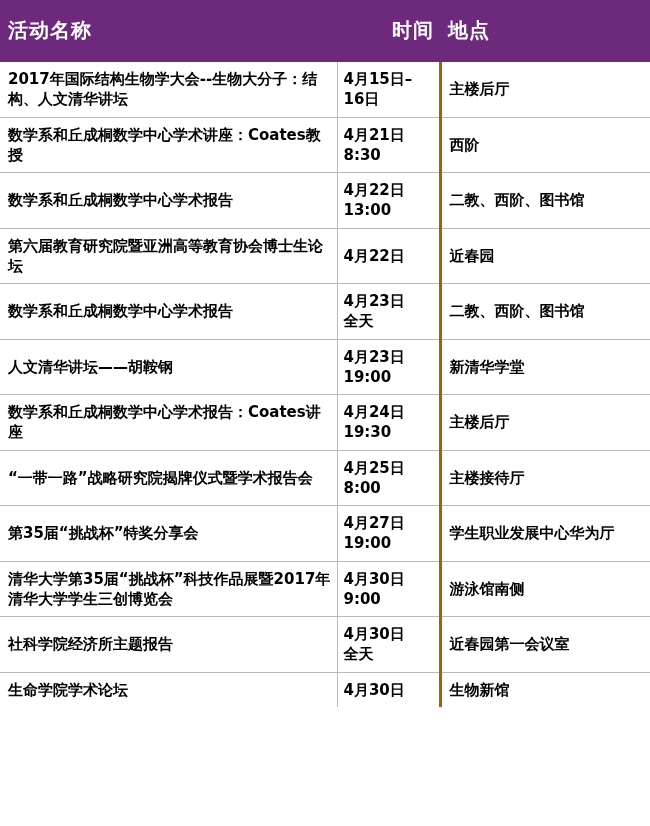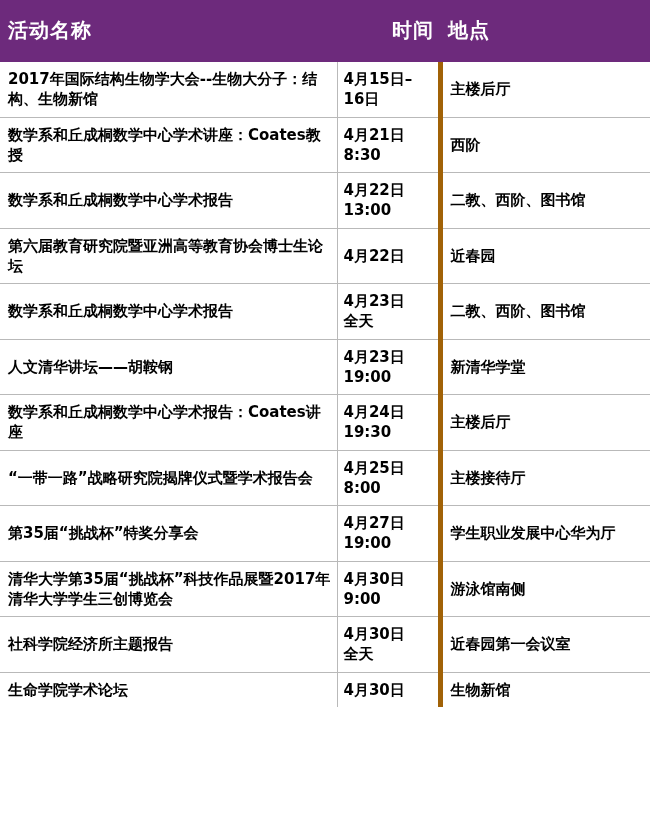--- a/index.html
+++ b/index.html
@@ -47,21 +47,21 @@
     padding: 7px 6px;
   }
   tbody td.cell-name {
     padding-left: 8px;
     padding-right: 2px;
     border-right: 1px solid #b9b9b9;
   }
   tbody td.cell-time {
     padding-left: 6px;
     padding-right: 4px;
-    border-right: 5px solid #a16207;
+    border-right: 3px solid #a16207;
     white-space: pre-line;
   }
   tbody td.cell-place {
     padding-left: 8px;
   }
   tbody tr:last-child td { border-bottom: none; }
 
   .time-line { display: block; }
 </style>
 </head>
@@ -75,21 +75,21 @@
   </colgroup>
   <thead>
     <tr>
       <th class="th-name">活动名称</th>
       <th class="th-time">时间</th>
       <th class="th-place">地点</th>
     </tr>
   </thead>
   <tbody id="table-body">
       <tr>
-        <td class="cell-name">2017年国际结构生物学大会--生物大分子：结构、生物新馆</td>
+        <td class="cell-name">2017年国际结构生物学大会--生物大分子：结构、人文清华讲坛</td>
         <td class="cell-time"><span class="time-line">4月15日–</span><span class="time-line">16日</span></td>
         <td class="cell-place">主楼后厅</td>
       </tr>
       <tr>
         <td class="cell-name">数学系和丘成桐数学中心学术讲座：Coates教授</td>
         <td class="cell-time"><span class="time-line">4月21日</span><span class="time-line">8:30</span></td>
         <td class="cell-place">西阶</td>
       </tr>
       <tr>
         <td class="cell-name">数学系和丘成桐数学中心学术报告</td>

